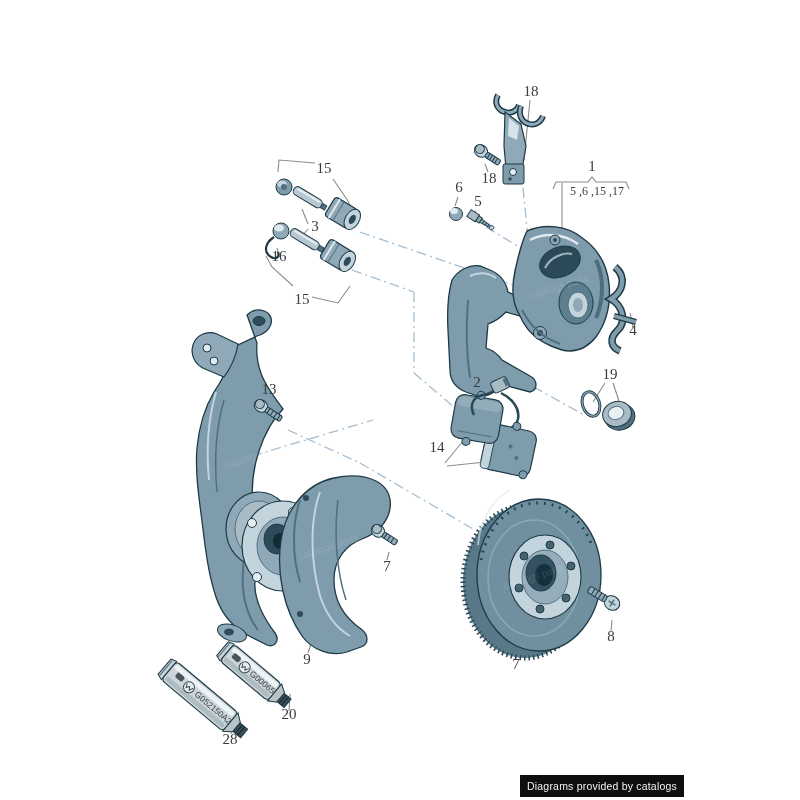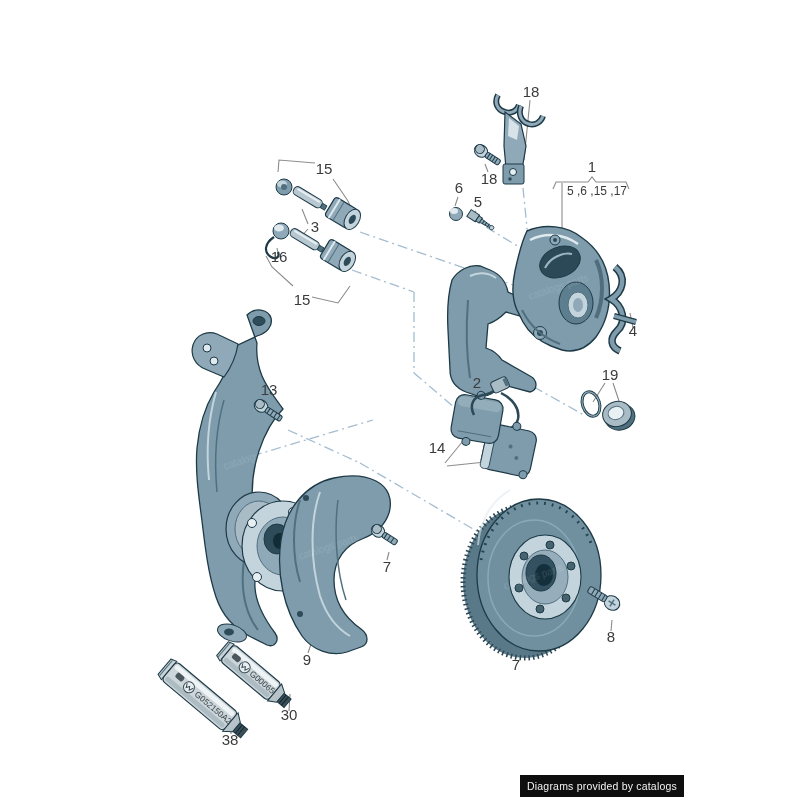--- a/index.html
+++ b/index.html
@@ -1,21 +1,21 @@
 <!DOCTYPE html>
 <html><head>
 <meta charset="utf-8">
 <style>
   html,body{margin:0;padding:0;background:#ffffff;}
   .stage{position:relative;width:800px;height:800px;background:#ffffff;overflow:hidden;
          font-family:"Liberation Sans",sans-serif;}
   .stage svg{position:absolute;left:0;top:0;}
   .callout{position:absolute;color:#3b3b3b;font-size:15px;line-height:15px;
            text-align:center;width:30px;margin-left:-15px;margin-top:-8px;cursor:default;
-           font-family:Liberation Sans, sans-serif;}
+           font-family:Liberation Serif, serif;}
   .callout.wide{width:120px;margin-left:-60px;font-size:12px;}
   .badge{position:absolute;left:520px;top:775px;width:164px;height:22px;background:#0e0e0e;
          color:#f2f2f2;font-size:10.5px;line-height:22px;text-align:center;letter-spacing:.2px;}
 </style>
 </head>
 <body>
 
 <div class="stage">
 
 <svg width="800" height="800" viewBox="0 0 800 800">
@@ -353,17 +353,17 @@
   <div class="callout" style="left:302px;top:300px">15</div>
   <div class="callout" style="left:269px;top:390px">13</div>
   <div class="callout" style="left:477px;top:383px">2</div>
   <div class="callout" style="left:633px;top:331px">4</div>
   <div class="callout" style="left:610px;top:375px">19</div>
   <div class="callout" style="left:437px;top:448px">14</div>
   <div class="callout" style="left:387px;top:567px">7</div>
   <div class="callout" style="left:307px;top:660px">9</div>
   <div class="callout" style="left:516px;top:665px">7</div>
   <div class="callout" style="left:611px;top:637px">8</div>
-  <div class="callout" style="left:289px;top:715px">30</div>
-  <div class="callout" style="left:230px;top:740px">38</div>
+  <div class="callout" style="left:289px;top:715px">20</div>
+  <div class="callout" style="left:230px;top:740px">28</div>
 
   <div class="badge">Diagrams provided by catalogs parts</div>
 </div>
 
 </body></html>

